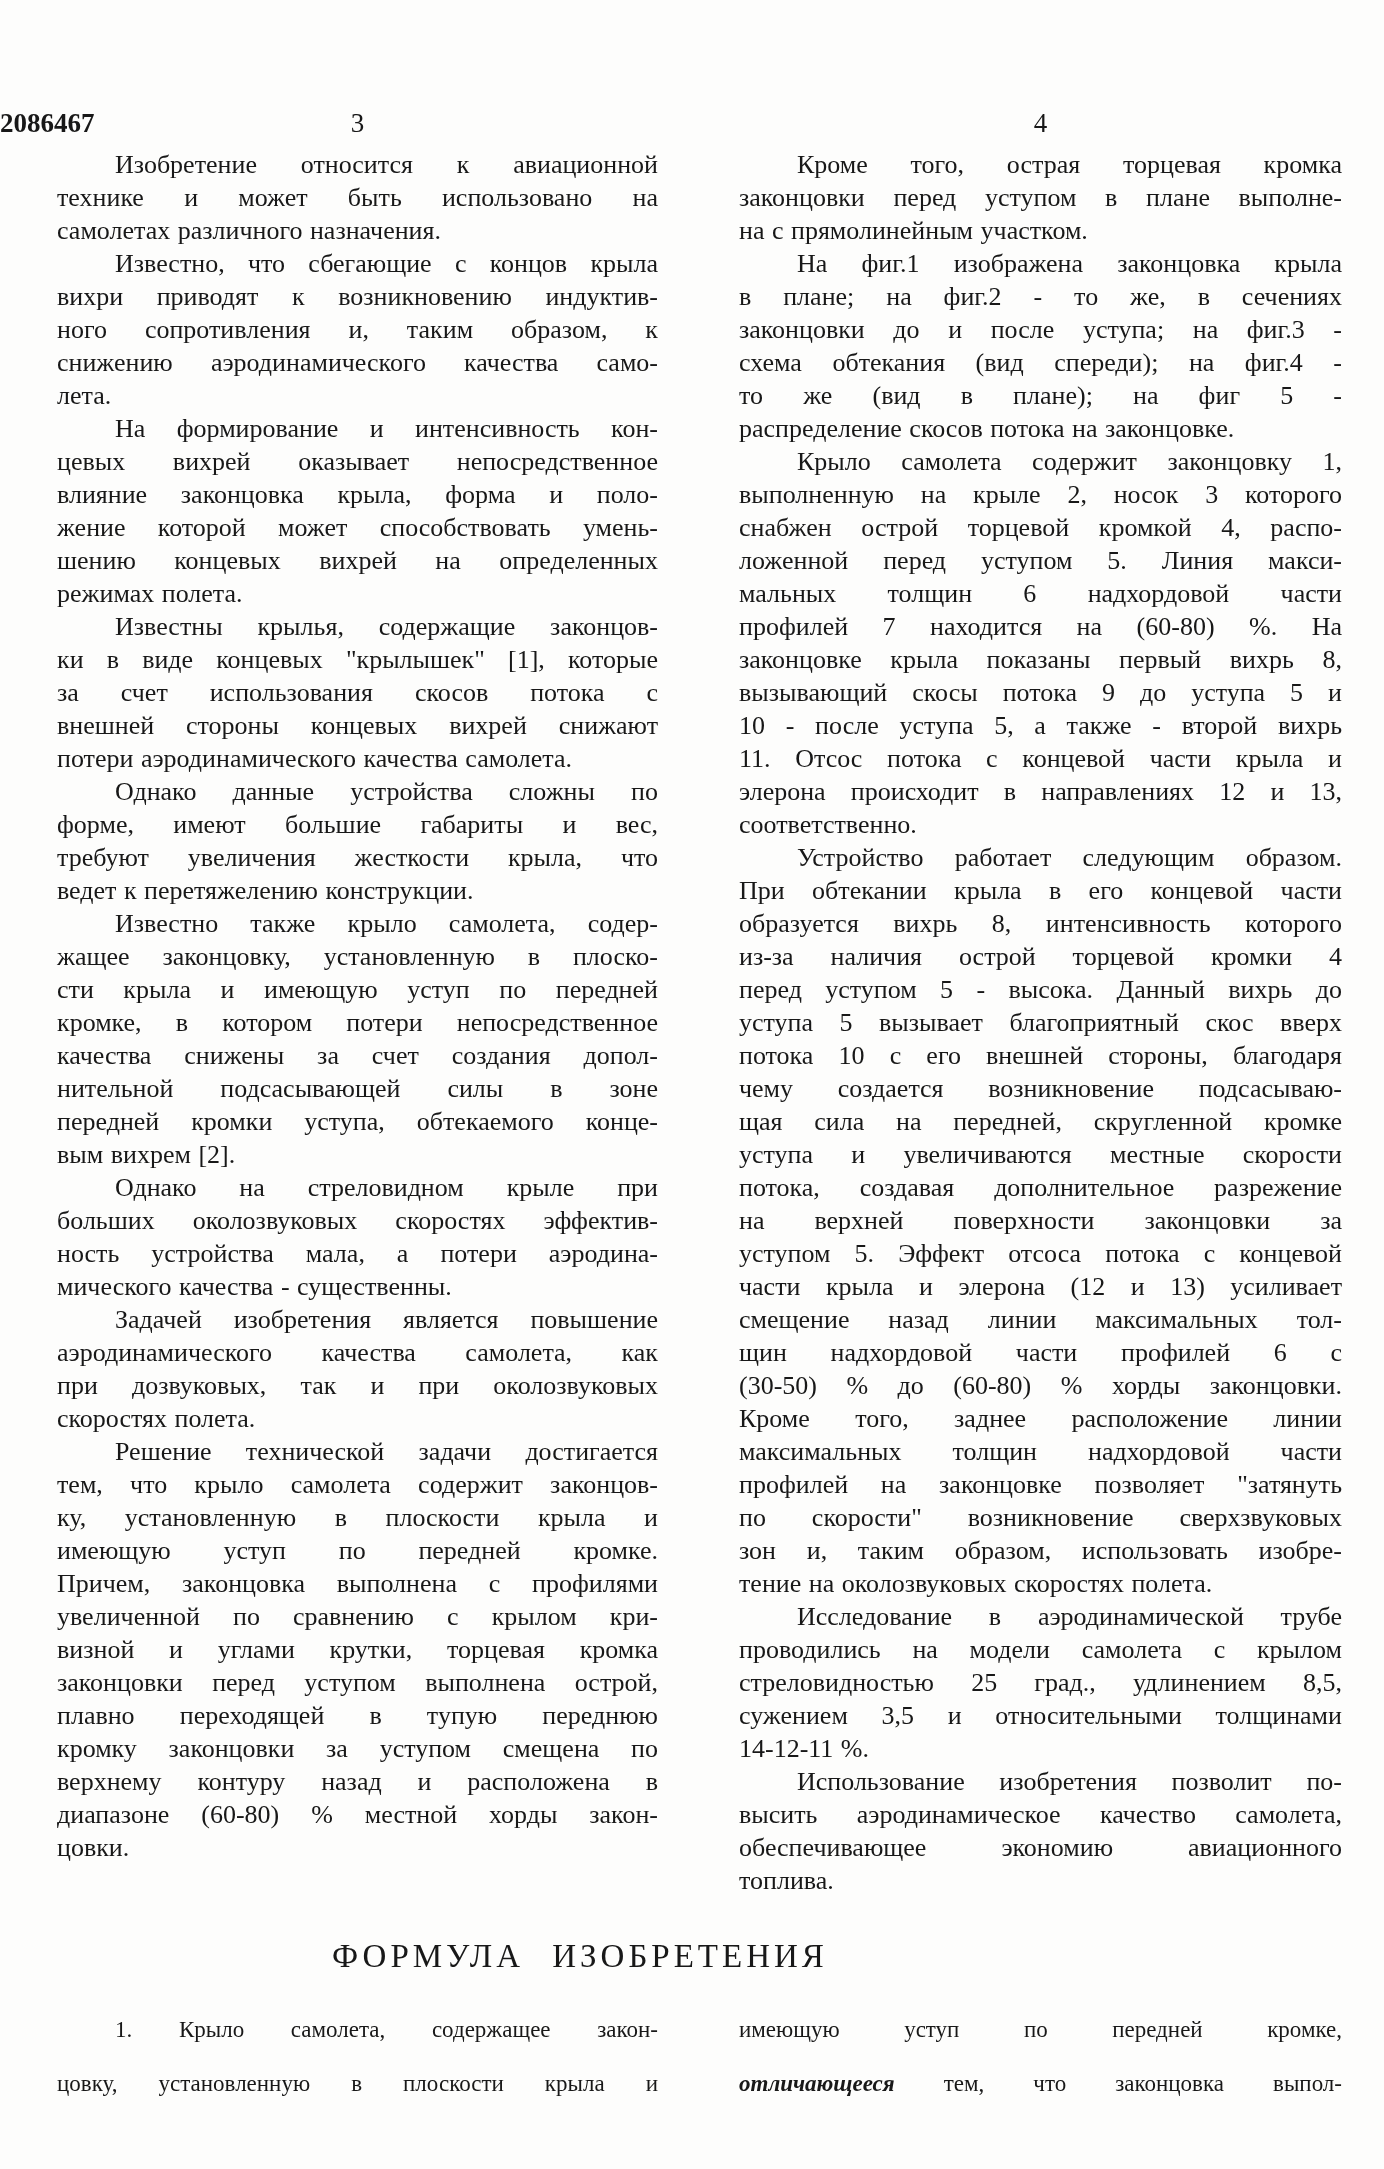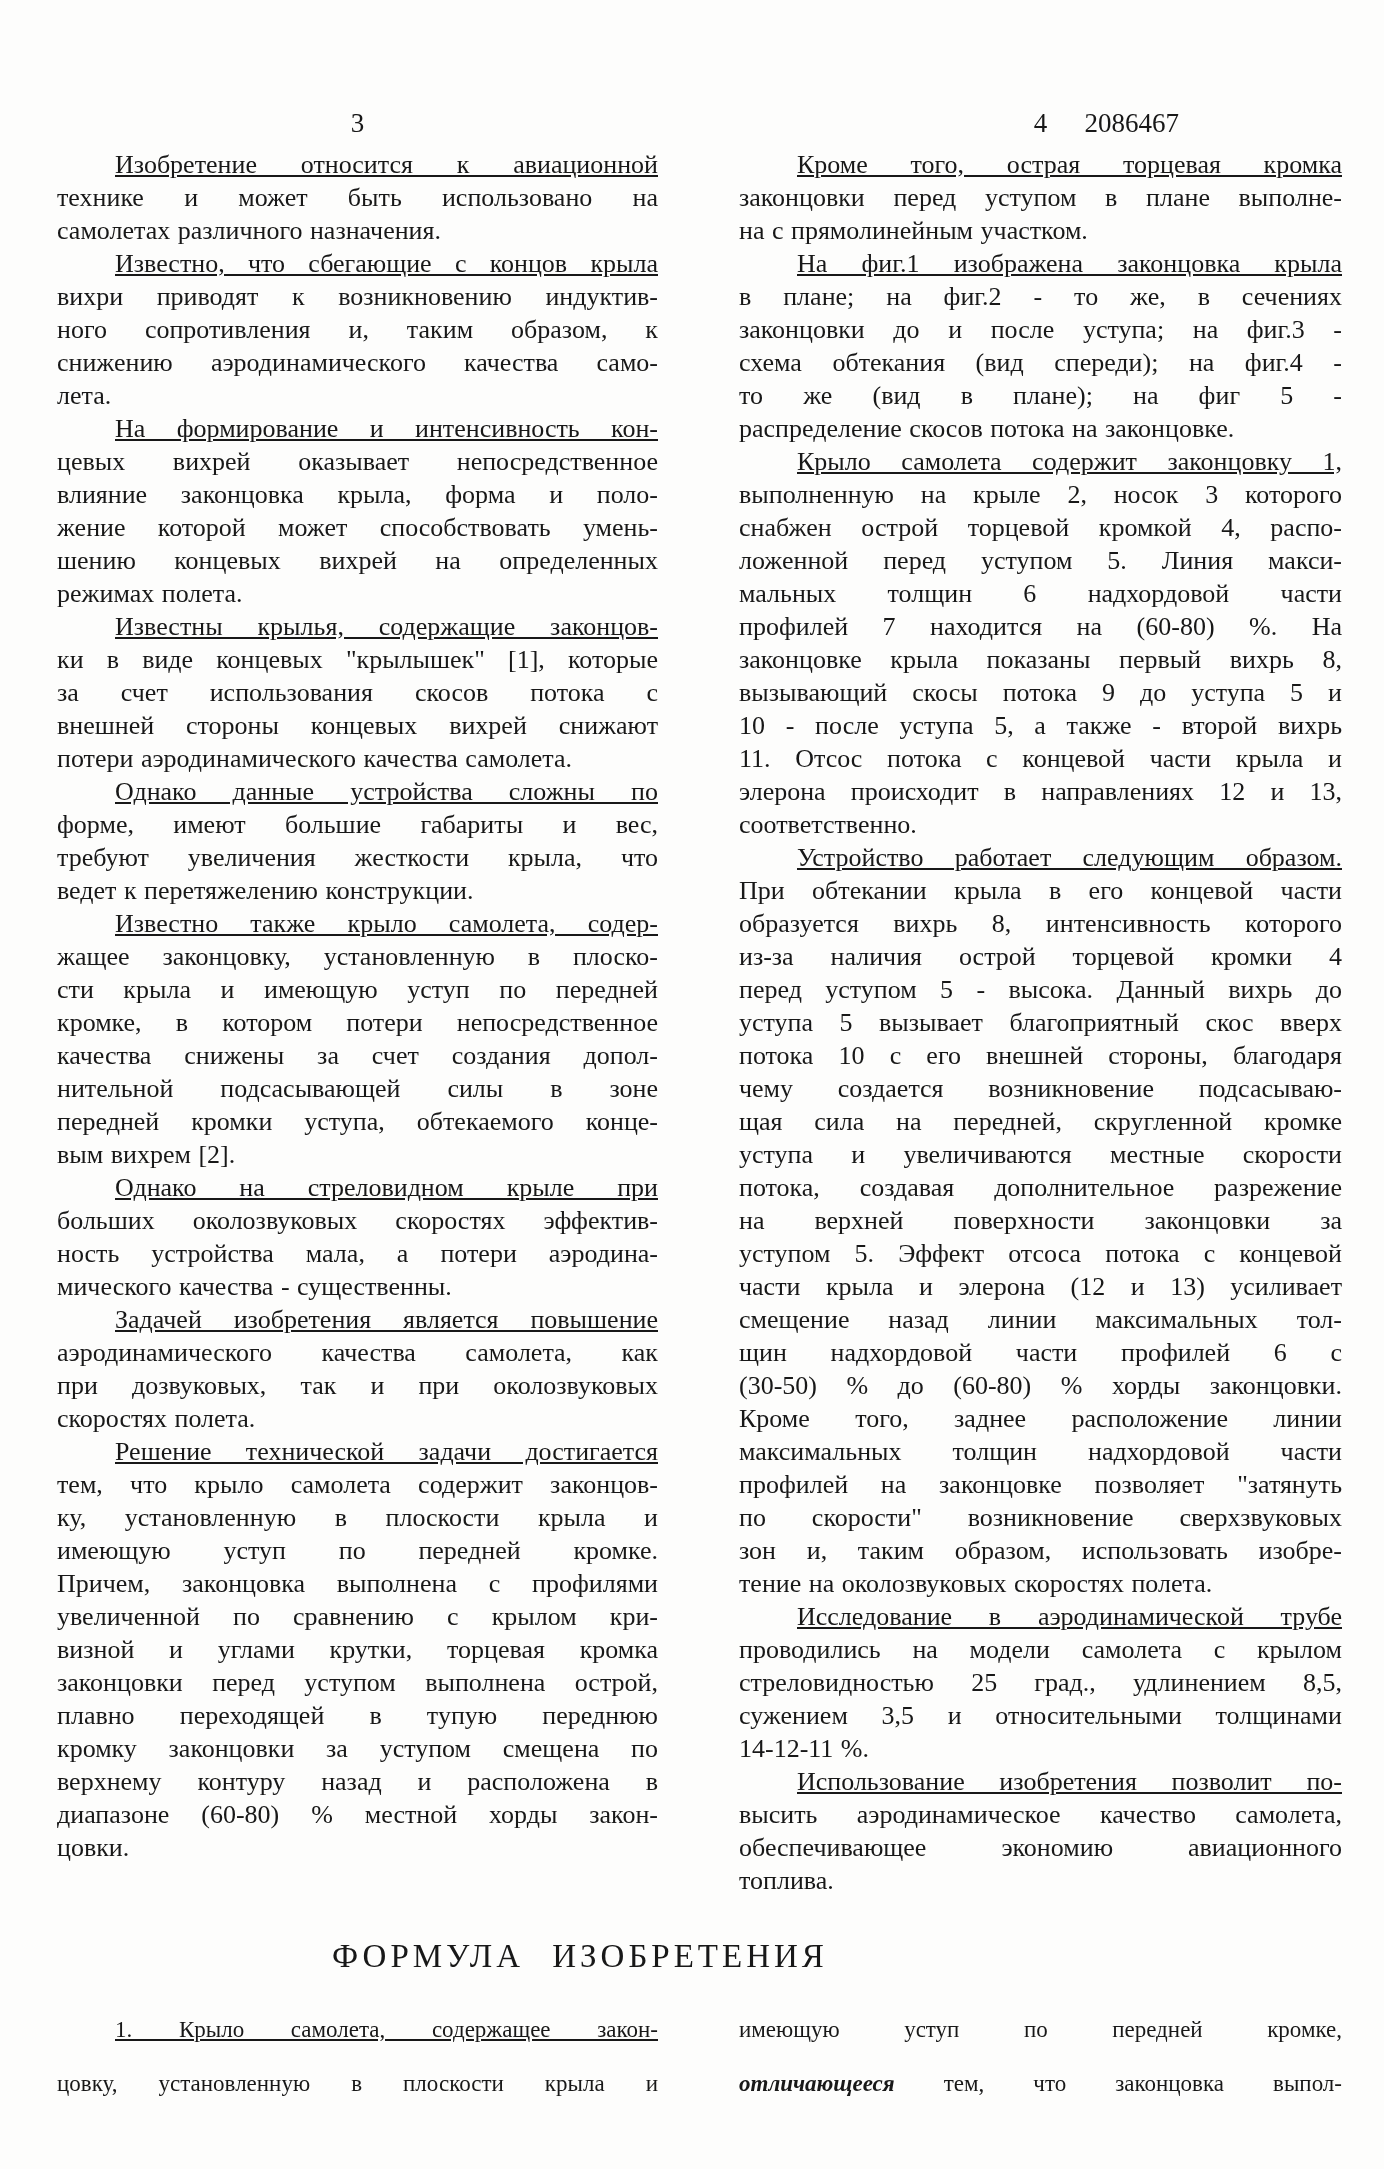--- a/index.html
+++ b/index.html
@@ -13,40 +13,40 @@
     font-family: "Liberation Serif", "DejaVu Serif", serif;
     overflow: hidden;
   }
   .hdr-num {
     position: absolute;
     top: 106px;
     font-size: 27px;
     line-height: 34px;
   }
   #hdr-left  { left: 57px;  width: 601px; text-align: center; }
-  #hdr-mid   { left: 0;     width: 1179px; text-align: right; }
+  #hdr-mid   { left: 0;     width: 1179px; text-align: left; font-weight: bold; }
   #hdr-right { left: 739px; width: 603px; text-align: center; }
 
   .col {
     position: absolute;
     top: 148px;
     font-size: 26px;
     line-height: 33px;
     word-spacing: 1px;
   }
   #col-left  { left: 57px;  width: 601px; }
   #col-right { left: 739px; width: 603px; }
 
   .line {
     height: 33px;
     text-align: justify;
     text-align-last: justify;
   }
   .line.pe { text-align-last: left; }
-  .line.in { text-indent: 58px; text-decoration: underline; }
+  .line.in { text-indent: 58px; }
   .bi { font-weight: bold; font-style: italic; }
 
   .claims-heading {
     position: absolute;
     top: 1938px;
     left: 0;
     width: 1160px;
     text-align: center;
     font-size: 33px;
     letter-spacing: 4px;

